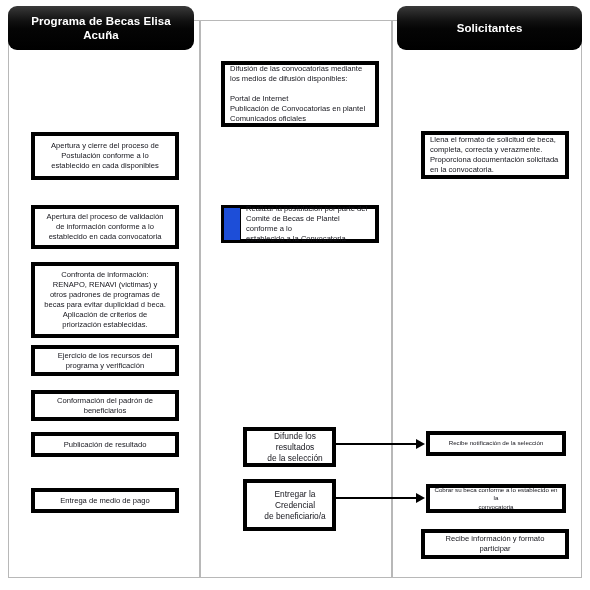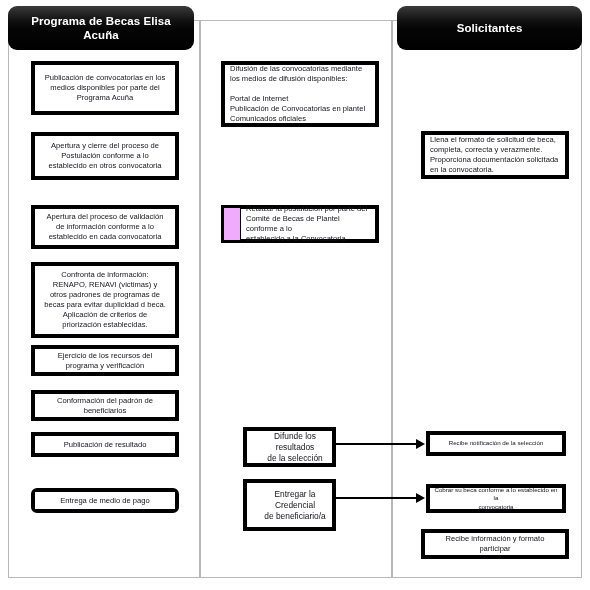--- a/index.html
+++ b/index.html
@@ -50,21 +50,21 @@
   }
   .lane-header-title {
     display: block;
     white-space: pre-line;
   }
 
   
   .pbox {
     position: absolute;
     box-sizing: border-box;
-    background: #f0abfc;
+    background: #1d4ed8;
     border: 3px solid #000000;
     display: flex;
     align-items: center;
     justify-content: center;
     padding: 0;
   }
   .pbox-inner {
     box-sizing: border-box;
     width: 100%;
     height: 100%;
@@ -126,33 +126,26 @@
 
   <div class="lane-header" style="left:8px; top:6px; width:186px; height:44px;">
     <span class="lane-header-title">Programa de Becas Elisa Acuña</span>
   </div>
 
 
   <div class="lane-header" style="left:397px; top:6px; width:185px; height:44px;">
     <span class="lane-header-title">Solicitantes</span>
   </div>
 
-  <div class="pbox" style="left:31px; top:61px; width:148px; height:54px;">
-    <div class="pbox-inner">
-      <span class="pbox-text">Publicación de convocatorias en los
-medios disponibles por parte del
-Programa Acuña</span>
-    </div>
-  </div>
 
   <div class="pbox" style="left:31px; top:132px; width:148px; height:48px;">
     <div class="pbox-inner">
       <span class="pbox-text">Apertura y cierre del proceso de
 Postulación conforme a lo
-establecido en otros convocatoria</span>
+establecido en cada disponibles</span>
     </div>
   </div>
 
   <div class="pbox" style="left:31px; top:205px; width:148px; height:44px;">
     <div class="pbox-inner">
       <span class="pbox-text">Apertura del proceso de validación
 de información conforme a lo
 establecido en cada convocatoria</span>
     </div>
   </div>
@@ -181,21 +174,21 @@
 beneficiarios</span>
     </div>
   </div>
 
   <div class="pbox" style="left:31px; top:432px; width:148px; height:25px;">
     <div class="pbox-inner">
       <span class="pbox-text">Publicación de resultado</span>
     </div>
   </div>
 
-  <div class="pbox" style="left:31px; top:488px; width:148px; height:25px;border-radius:6px;">
+  <div class="pbox" style="left:31px; top:488px; width:148px; height:25px;">
     <div class="pbox-inner">
       <span class="pbox-text">Entrega de medio de pago</span>
     </div>
   </div>
 
   <div class="pbox" style="left:221px; top:61px; width:158px; height:66px;">
     <div class="pbox-inner" style="padding:3px 5px;">
       <span class="pbox-text left">Difusión de las convocatorias mediante
 los medios de difusión disponibles:
 

